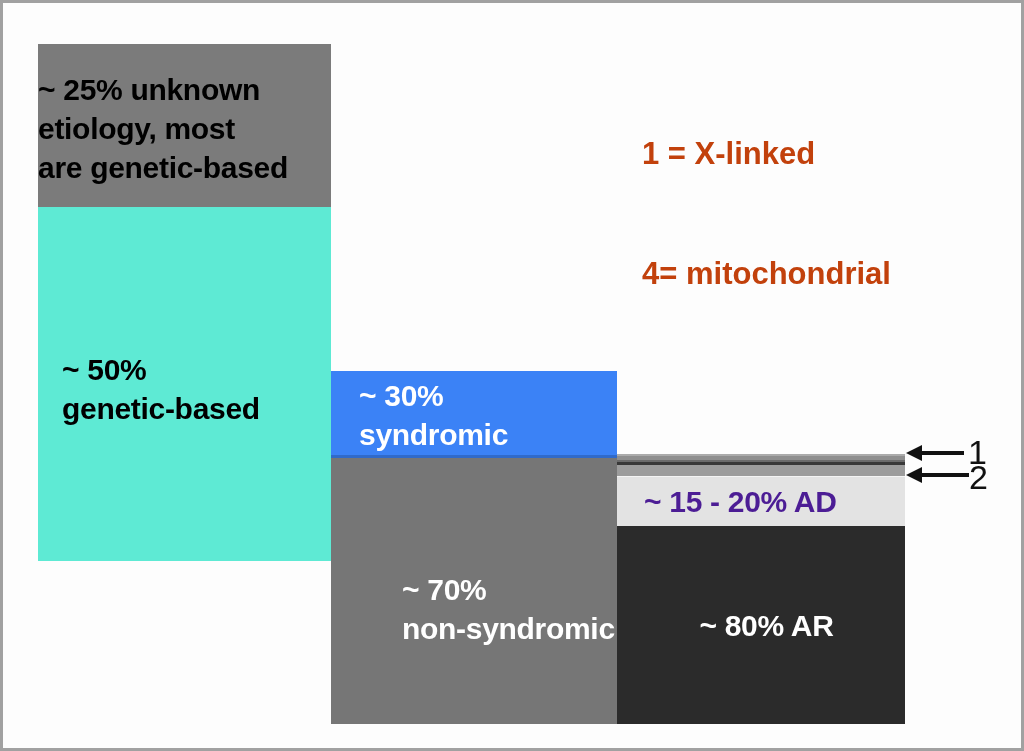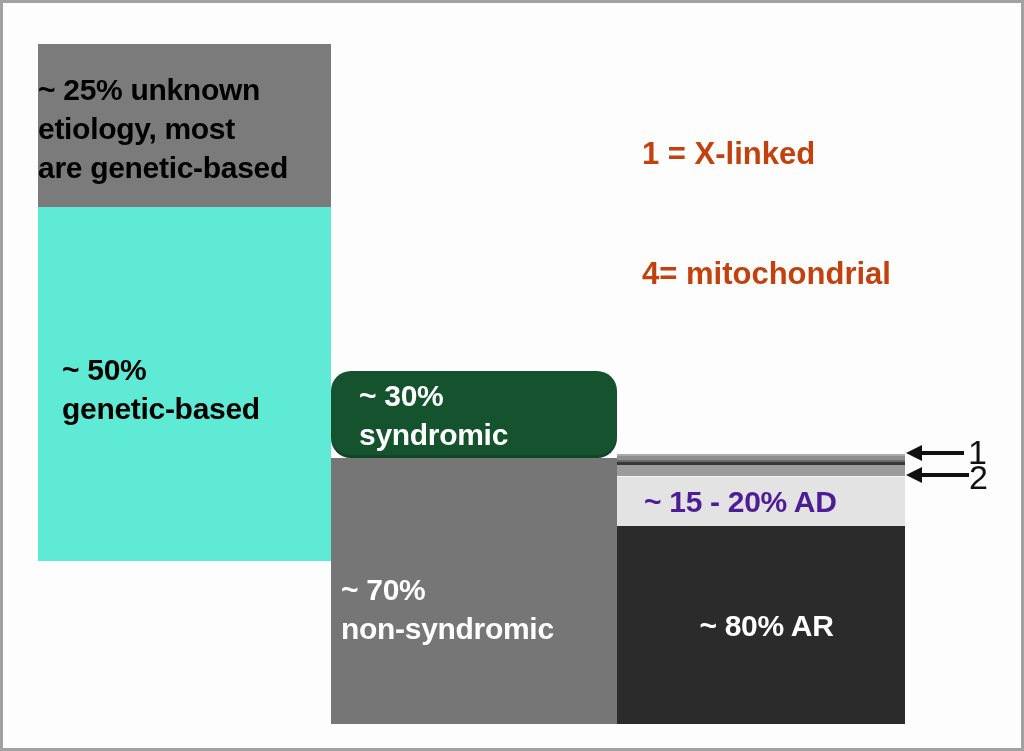--- a/index.html
+++ b/index.html
@@ -41,21 +41,21 @@
   .seg-environment .seg-label { padding-left: 24px; padding-top: 14px; color: #000; }
   .seg-unknown     { height: 163px; }
   .seg-unknown .seg-label { padding-left: 0; padding-top: 6px; color: #000; }
   .seg-genetic     { height: 354px; }
   .seg-genetic .seg-label { padding-left: 24px; padding-top: 10px; color: #000; }
 
   
   .seg-syndromic   { height: 87px; box-shadow: inset 0 -3px 0 rgba(0,0,0,0.18); }
   .seg-syndromic .seg-label { padding-left: 28px; color: #fff; }
   .seg-nonsyn      { height: 266px; }
-  .seg-nonsyn .seg-label { padding-left: 10px; padding-top: 36px; color: #fff; }
+  .seg-nonsyn .seg-label { padding-left: 23px; padding-top: 36px; color: #fff; margin-left: 48px; }
 
   
   .strip-xlinked   { height: 8px;  box-shadow: inset 0 2px 0 rgba(255,255,255,0.25), inset 0 -2px 0 rgba(0,0,0,0.25); }
   .strip-divider   { height: 3px; }
   .strip-mito      { height: 11px; }
   .seg-ad          { height: 50px; box-shadow: inset 0 1px 0 rgba(255,255,255,0.6); }
   .seg-ad .seg-label { padding-left: 27px; color: #4c1d95; }
   .seg-ar          { height: 198px; justify-content: center; }
   .seg-ar .seg-label { color: #fff; margin-left: 11px; }
 
@@ -114,21 +114,21 @@
 etiology, most
 are genetic-based</div>
     </div>
     <div class="seg seg-genetic" style="background-color: #5eead4;">
       <div class="seg-label">~ 50%
 genetic-based</div>
     </div>
   </div>
 
   <div class="bar bar-genetic">
-    <div class="seg seg-syndromic" style="background-color: #14532d; border-radius: 20px;">
+    <div class="seg seg-syndromic" style="background-color: #3b82f6;">
       <div class="seg-label">~ 30%
 syndromic</div>
     </div>
     <div class="seg seg-nonsyn" style="background-color: rgb(118, 118, 118);">
       <div class="seg-label">~ 70%
 non-syndromic</div>
     </div>
   </div>
 
   <div class="bar bar-nonsyndromic">

